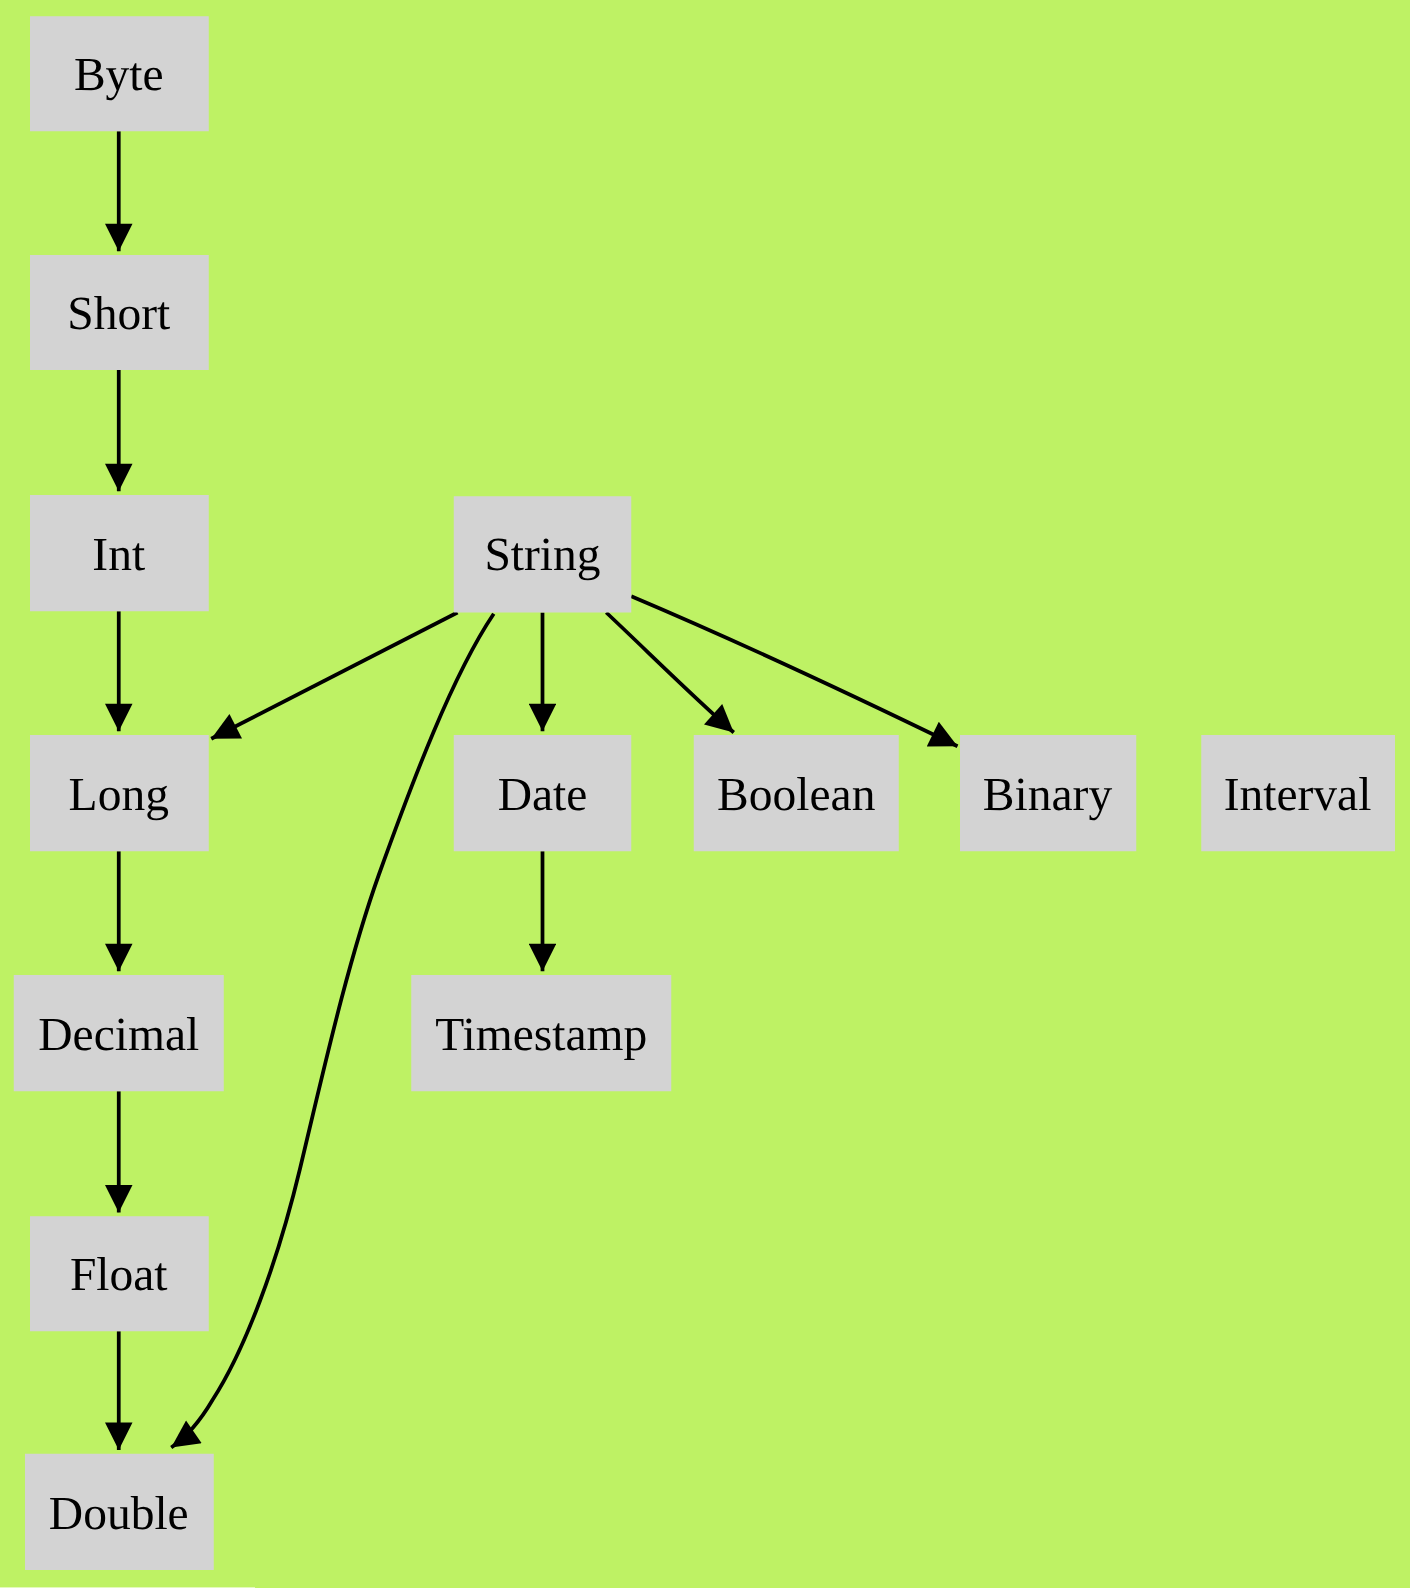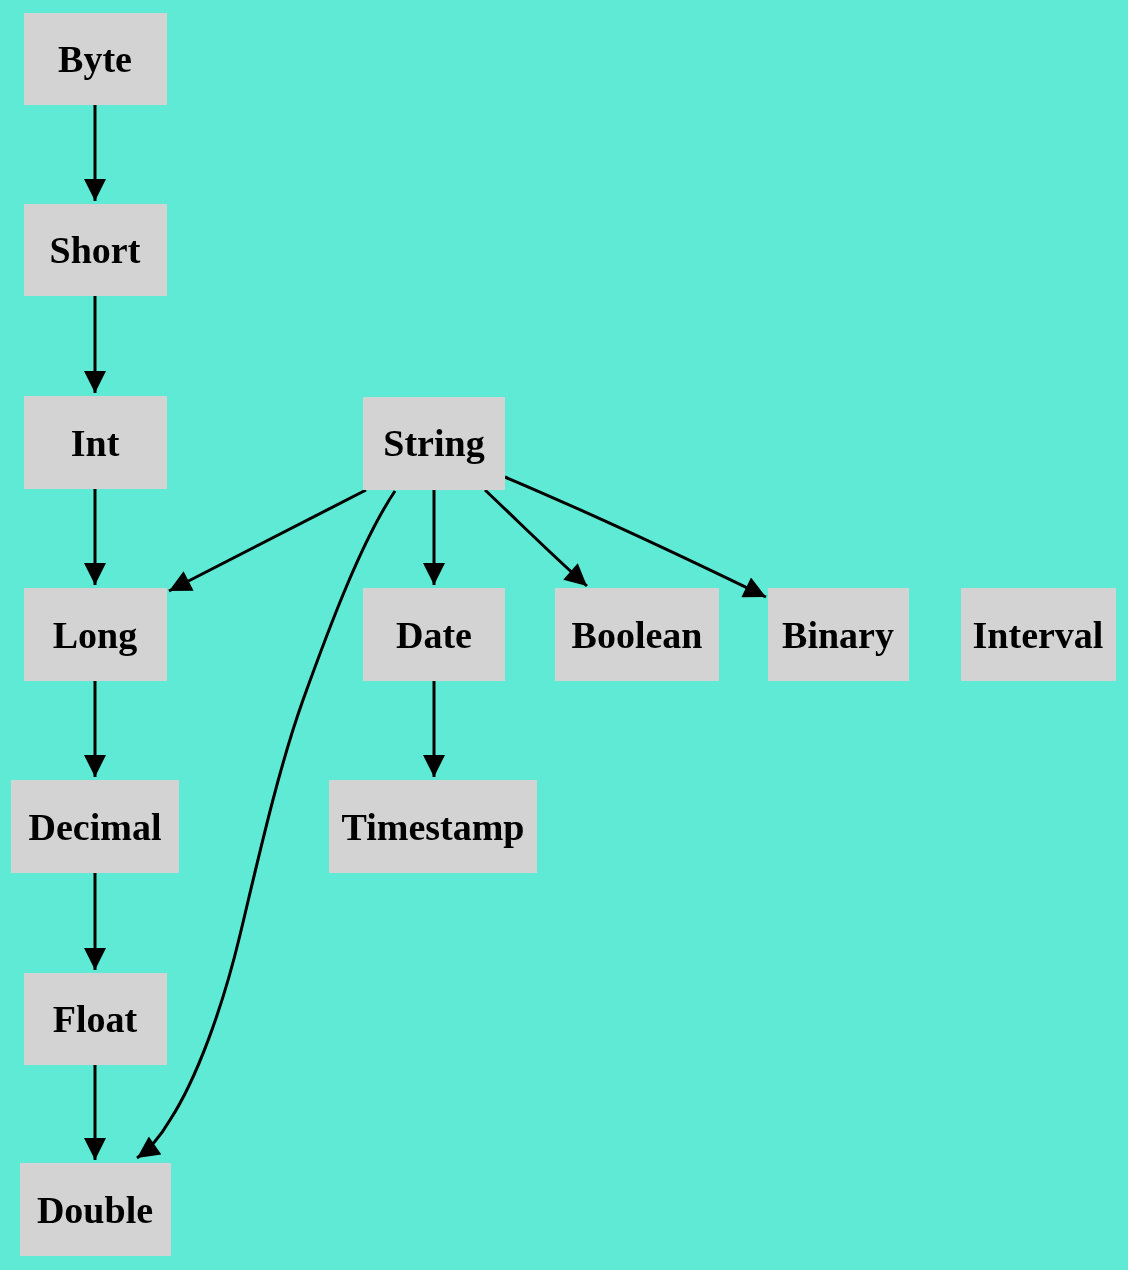--- a/index.html
+++ b/index.html
@@ -4,23 +4,22 @@
 <style>
   html, body {
     margin: 0;
     padding: 0;
     background: #ffffff;
   }
   .canvas {
     position: relative;
     width: 1128px;
     height: 1270px;
-    background: #5eead4;
+    background: #bef264;
     overflow: hidden;
-    font-weight: bold;
   }
   svg.diagram {
     display: block;
     width: 1128px;
     height: 1270px;
   }
   .node-box {
     fill: #d3d3d3;
     stroke: none;
   }

